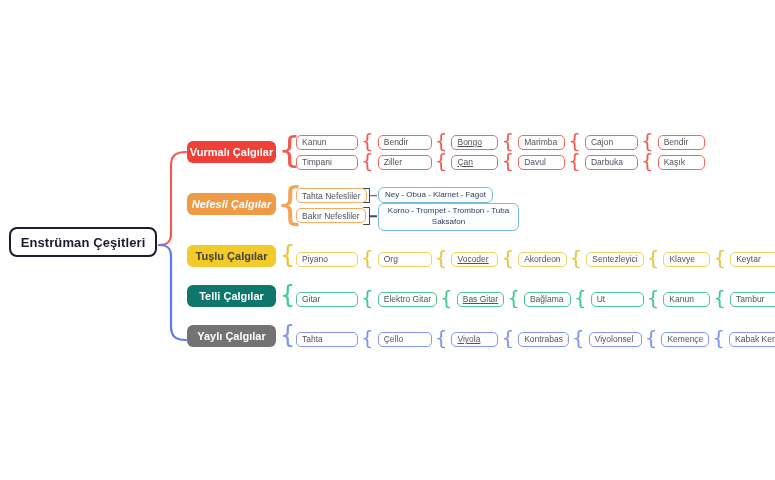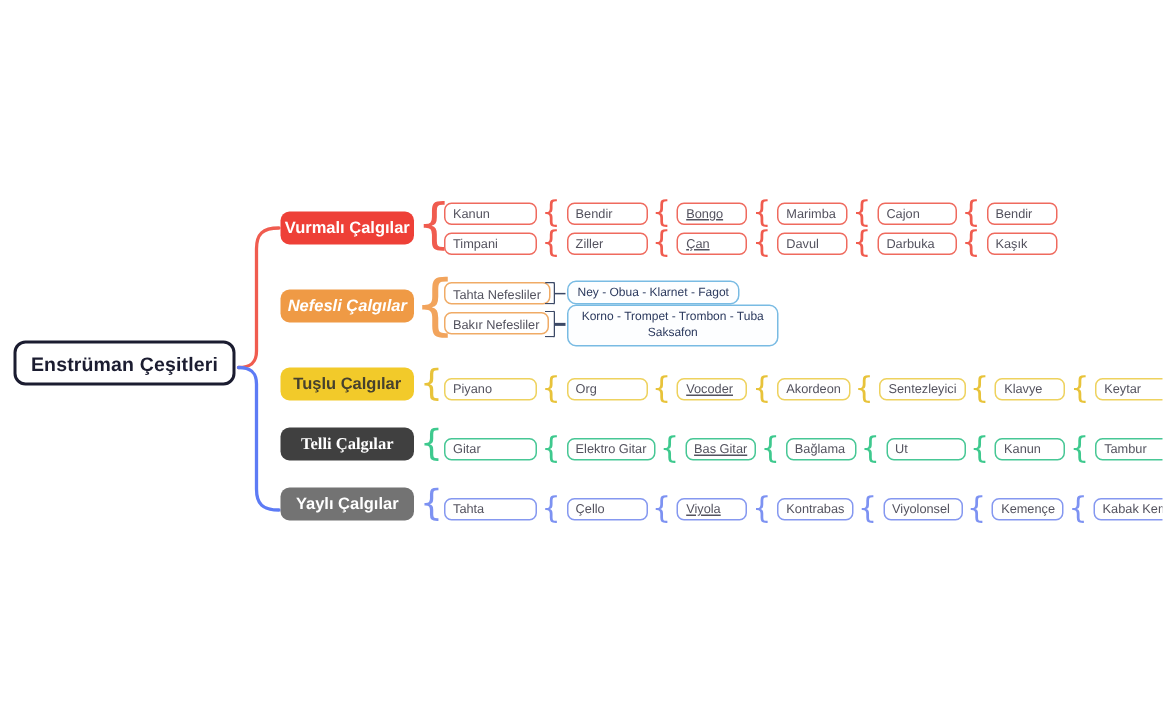--- a/index.html
+++ b/index.html
@@ -23,21 +23,21 @@
   .branch{
     position:absolute;left:187px;width:89px;height:22px;
     box-sizing:border-box;border-radius:6px;
     display:flex;align-items:center;justify-content:center;
     font-size:11px;font-weight:600;color:#ffffff;cursor:pointer;
     white-space:nowrap;
   }
   .bg-red{background:#ee4037;}
   .bg-orange{background:#ef9a45;}
   .bg-yellow{background:#f2ca2a;color:#46412e;}
-  .bg-green{background:#404040;font-family:Liberation Serif, serif;}
+  .bg-green{background:#0f766e;}
   .bg-blue{background:#737373;}
 
   
   .chain{position:absolute;left:296px;display:flex;align-items:center;}
   .node{
     box-sizing:border-box;height:15px;border-radius:5px;background:#fff;
     padding:0 5px;font-size:8.5px;color:#53525e;display:flex;align-items:center;
     white-space:nowrap;cursor:pointer;border:1.3px solid #999;
   }
   .chain div.node:nth-of-type(1){min-width:62px;}

